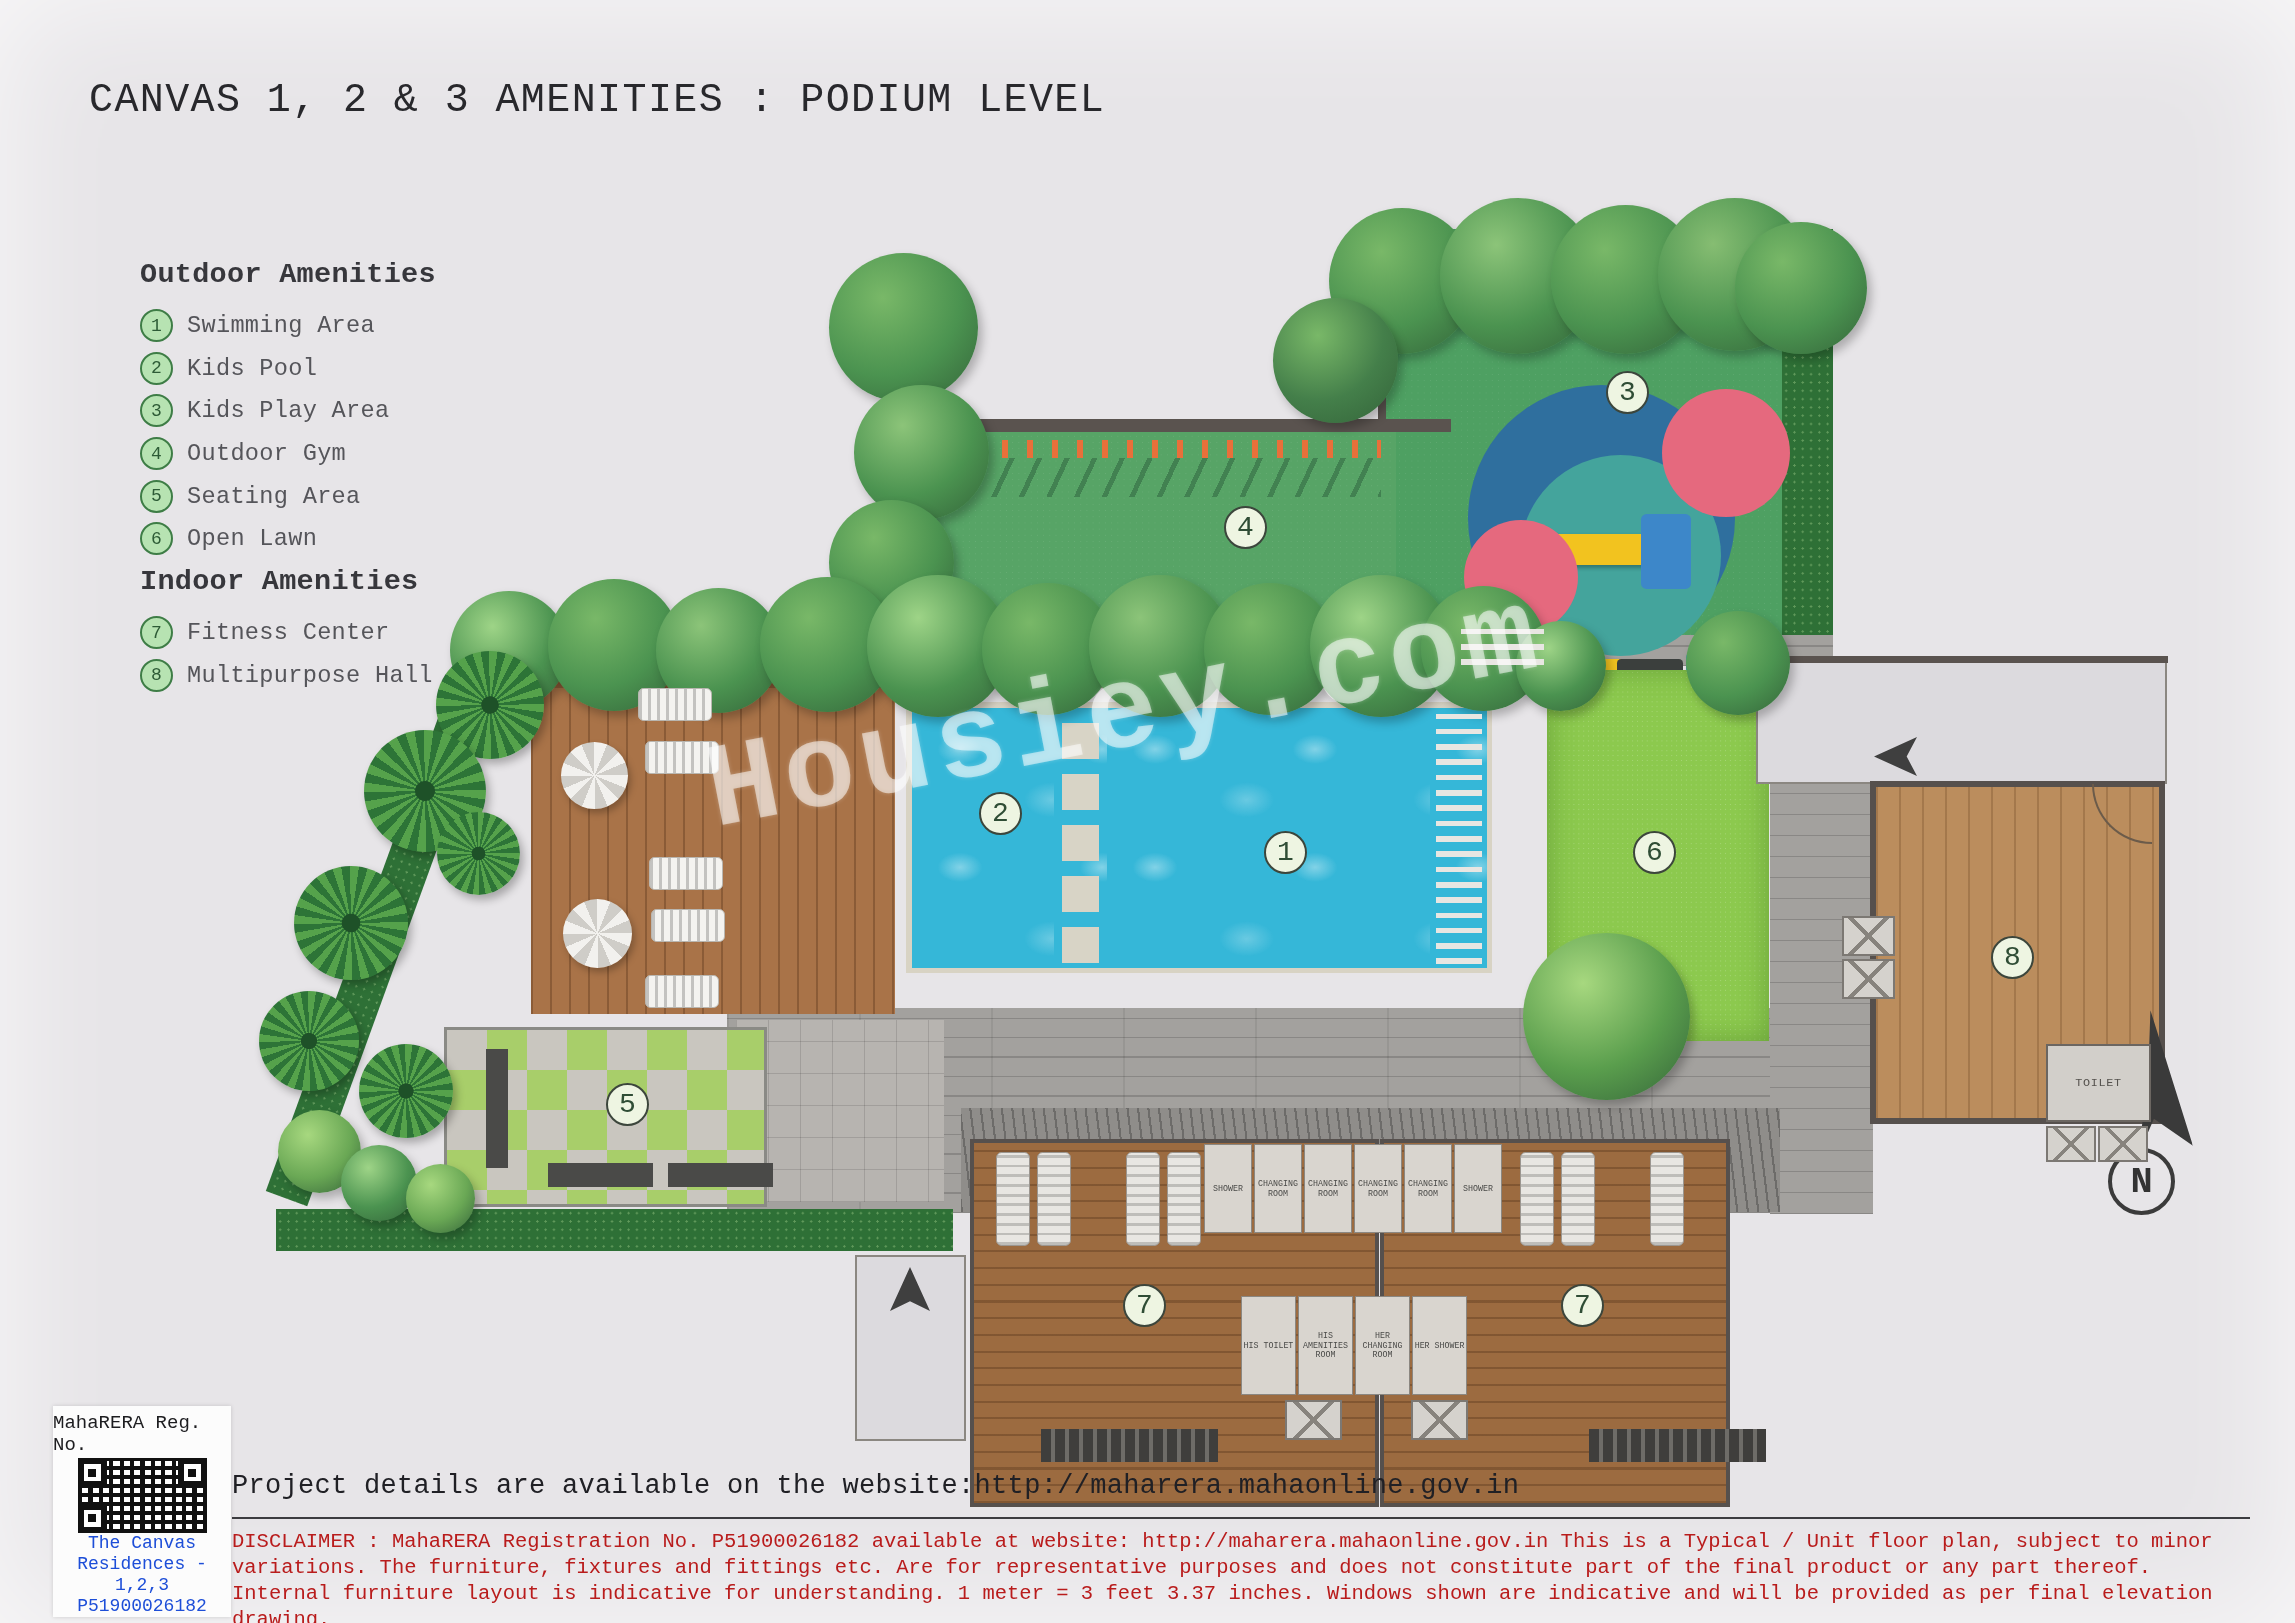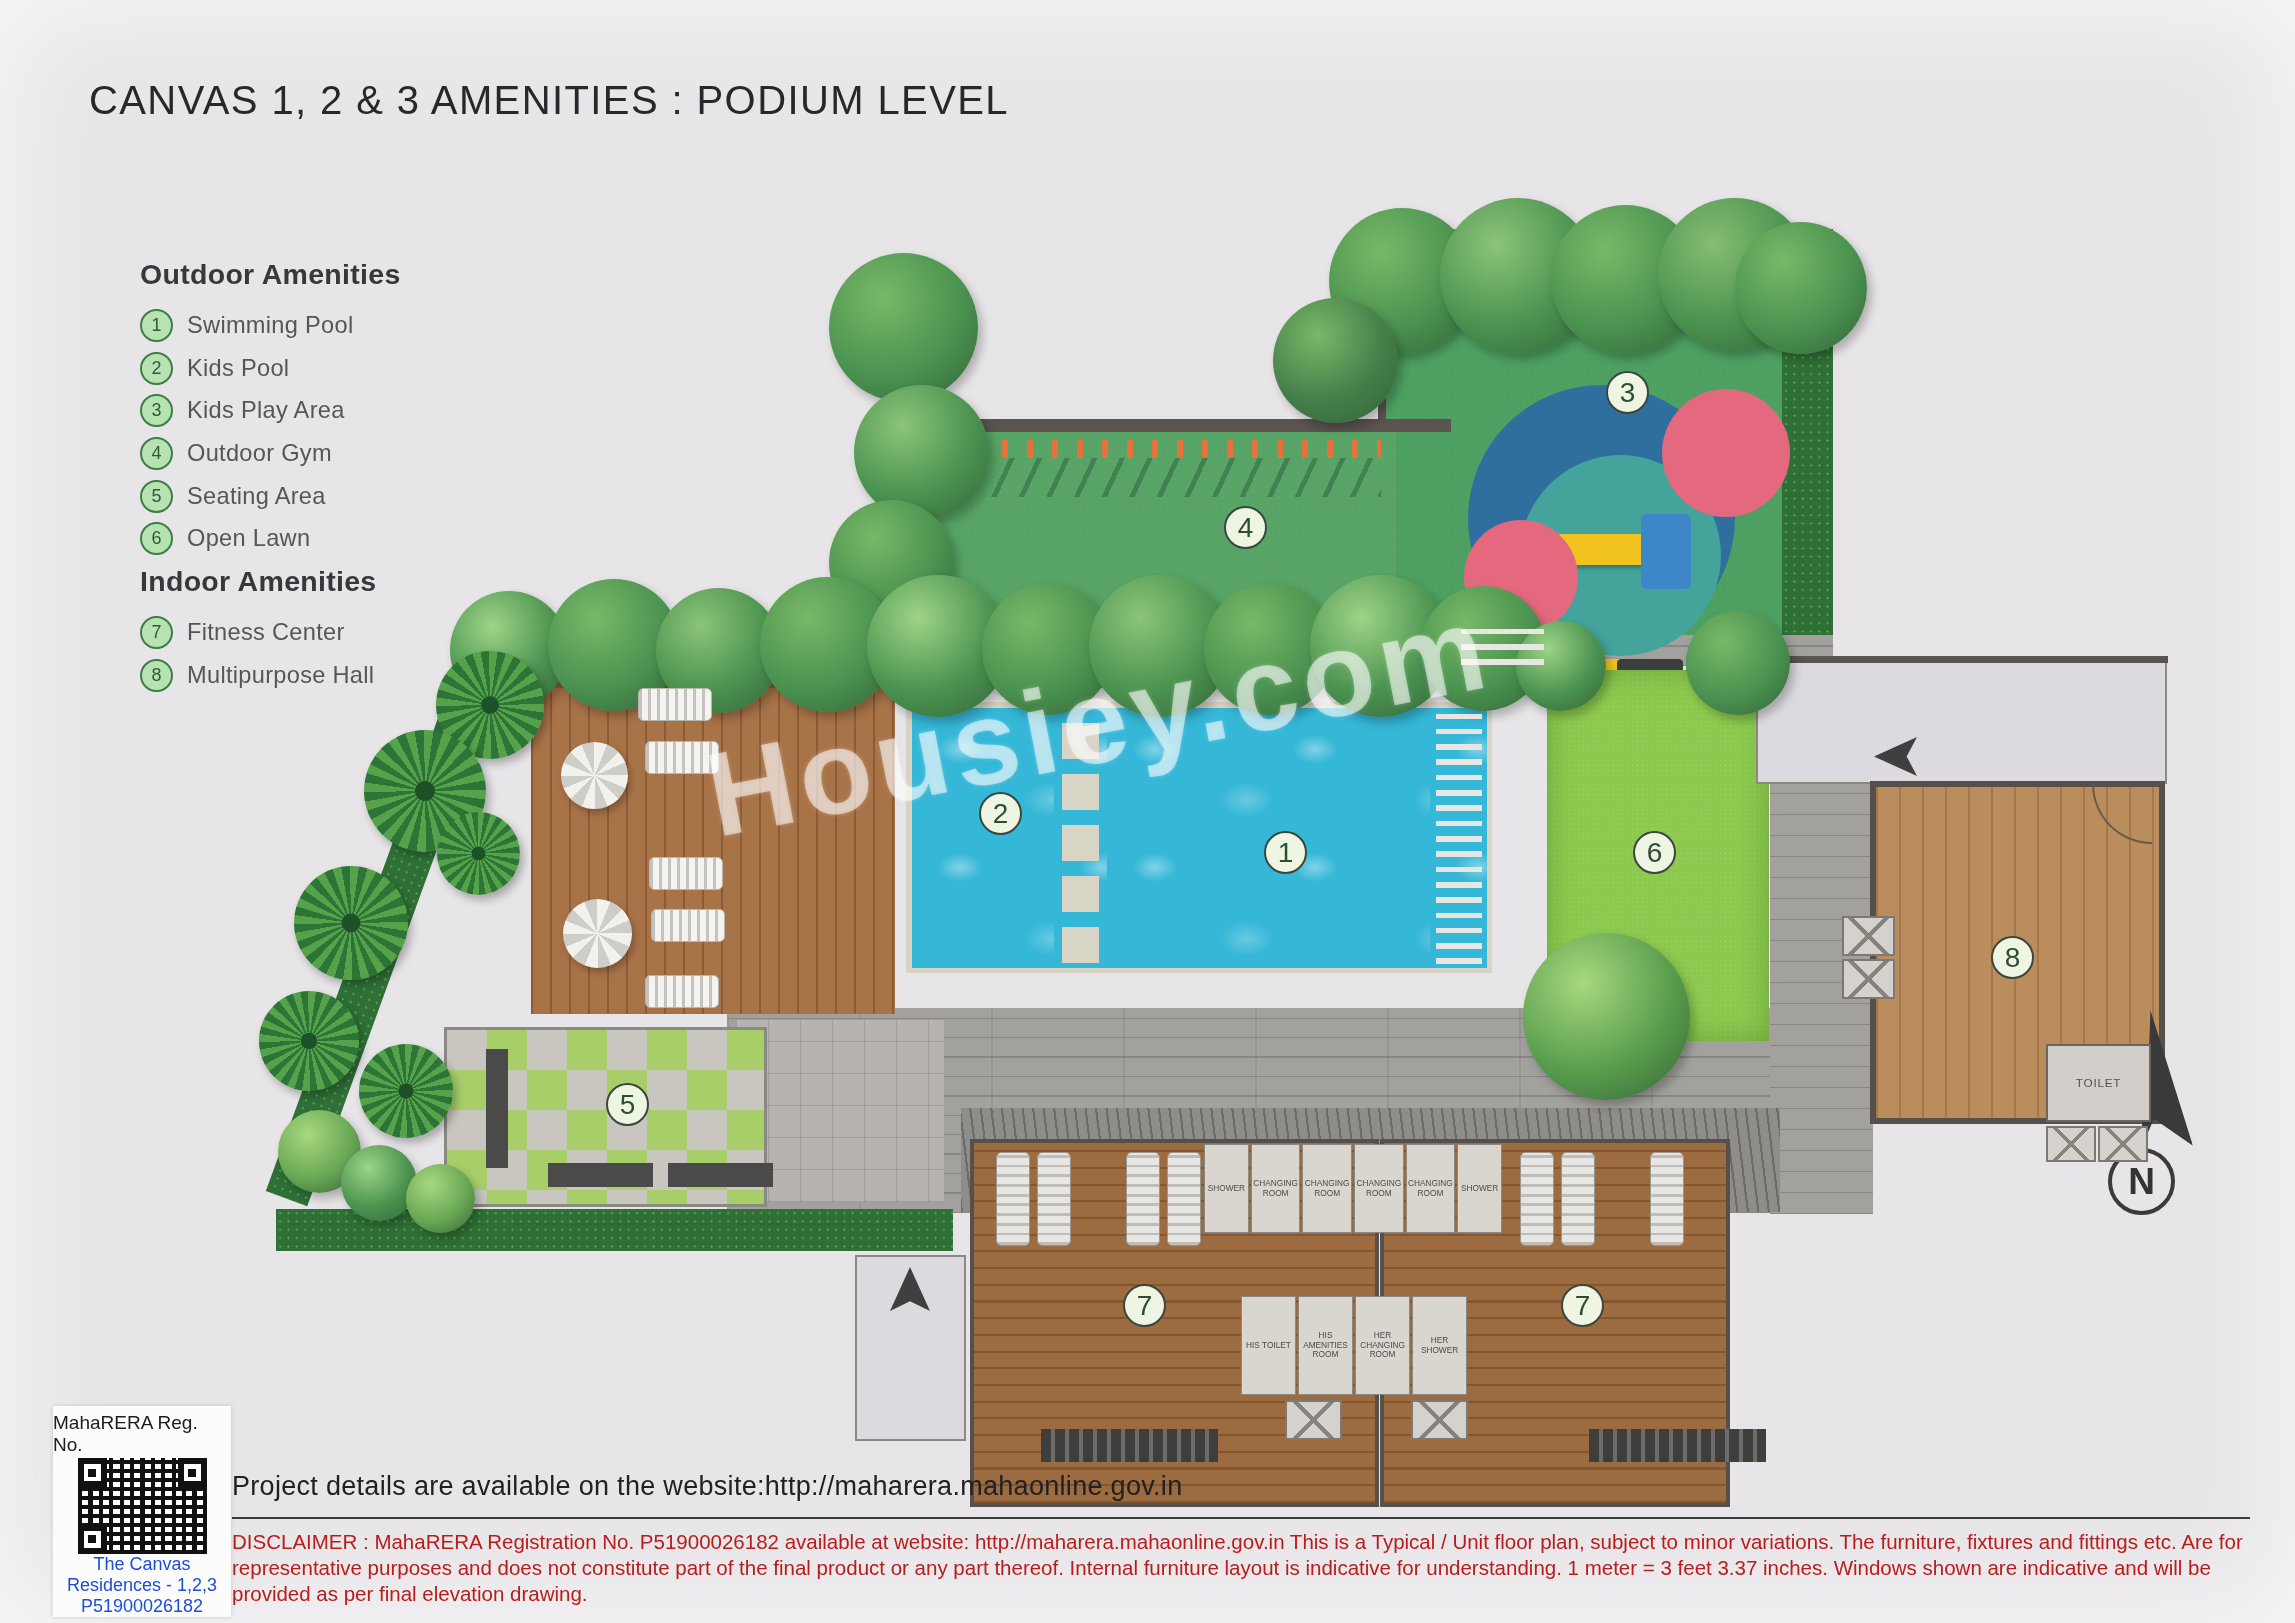--- a/index.html
+++ b/index.html
@@ -1,17 +1,17 @@
 <!DOCTYPE html>
 <html style="font-size:11px"><head>
 <meta charset="utf-8">
 <style>
   html,body{margin:0;padding:0;background:#cfcdd1;}
   .canvas{position:relative;width:2295px;height:1623px;background:#e7e5e8;overflow:hidden;
-          font-family:Liberation Sans, sans-serif;
+          font-family:Liberation Mono, monospace;
           box-shadow:inset 0 0 125px rgba(255,255,255,.75);}
   .abs{position:absolute;}
 
   
   .title{left:89px;top:78px;font-size:40px;color:#28282c;letter-spacing:1.4px;font-weight:400;}
   .legend{left:140px;top:258px;width:416px;}
   .legend h2{margin:0 0 18px 0;font-size:28.5px;color:#37373c;font-weight:700;letter-spacing:0.3px;}
   .legend h2.indoor{}
   .litem{display:flex;align-items:center;gap:14px;margin:9.7px 0;}
   .lnum{width:29px;height:29px;border-radius:50%;background:#b7e3b2;border:2.1px solid #3e7d46;
@@ -112,21 +112,21 @@
 <body>
 
 <div class="canvas">
 
   <div class="abs title">CANVAS 1, 2 &amp; 3 AMENITIES : PODIUM LEVEL</div>
 
   <div class="abs legend">
     <h2>Outdoor Amenities</h2>
     <div class="litem">
       <span class="lnum">1</span>
-      <span class="llabel">Swimming Pool</span>
+      <span class="llabel">Swimming Area</span>
       </div>
     <div class="litem">
       <span class="lnum">2</span>
       <span class="llabel">Kids Pool</span>
       </div>
     <div class="litem">
       <span class="lnum">3</span>
       <span class="llabel">Kids Play Area</span>
       </div>
     <div class="litem">

